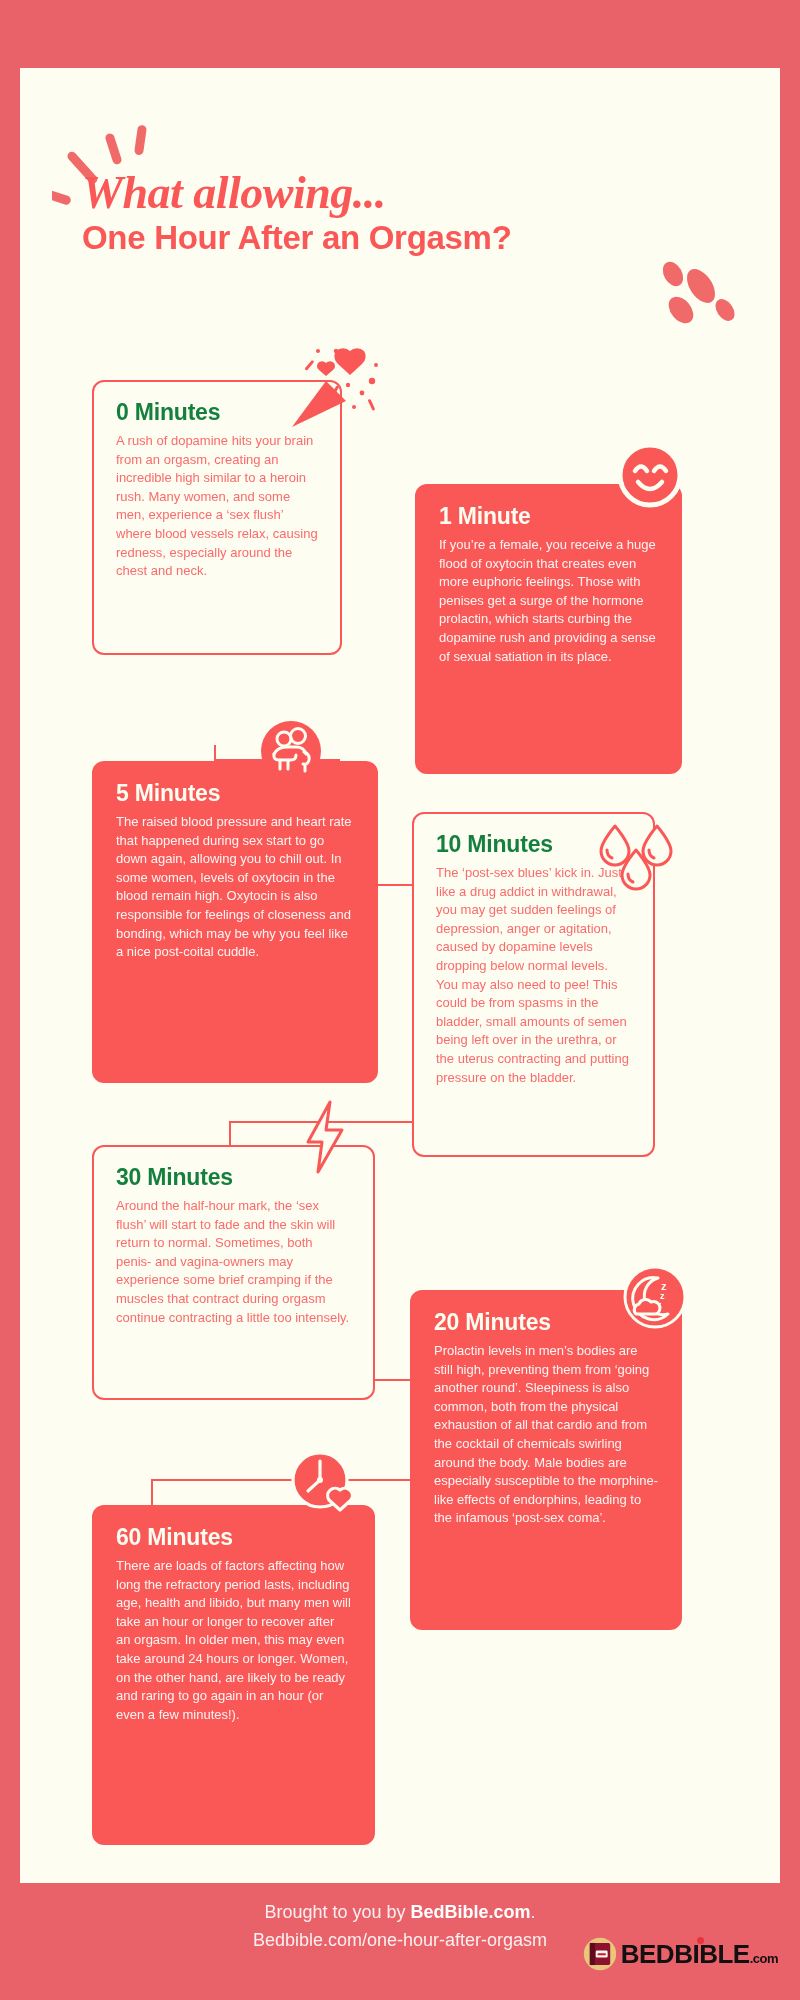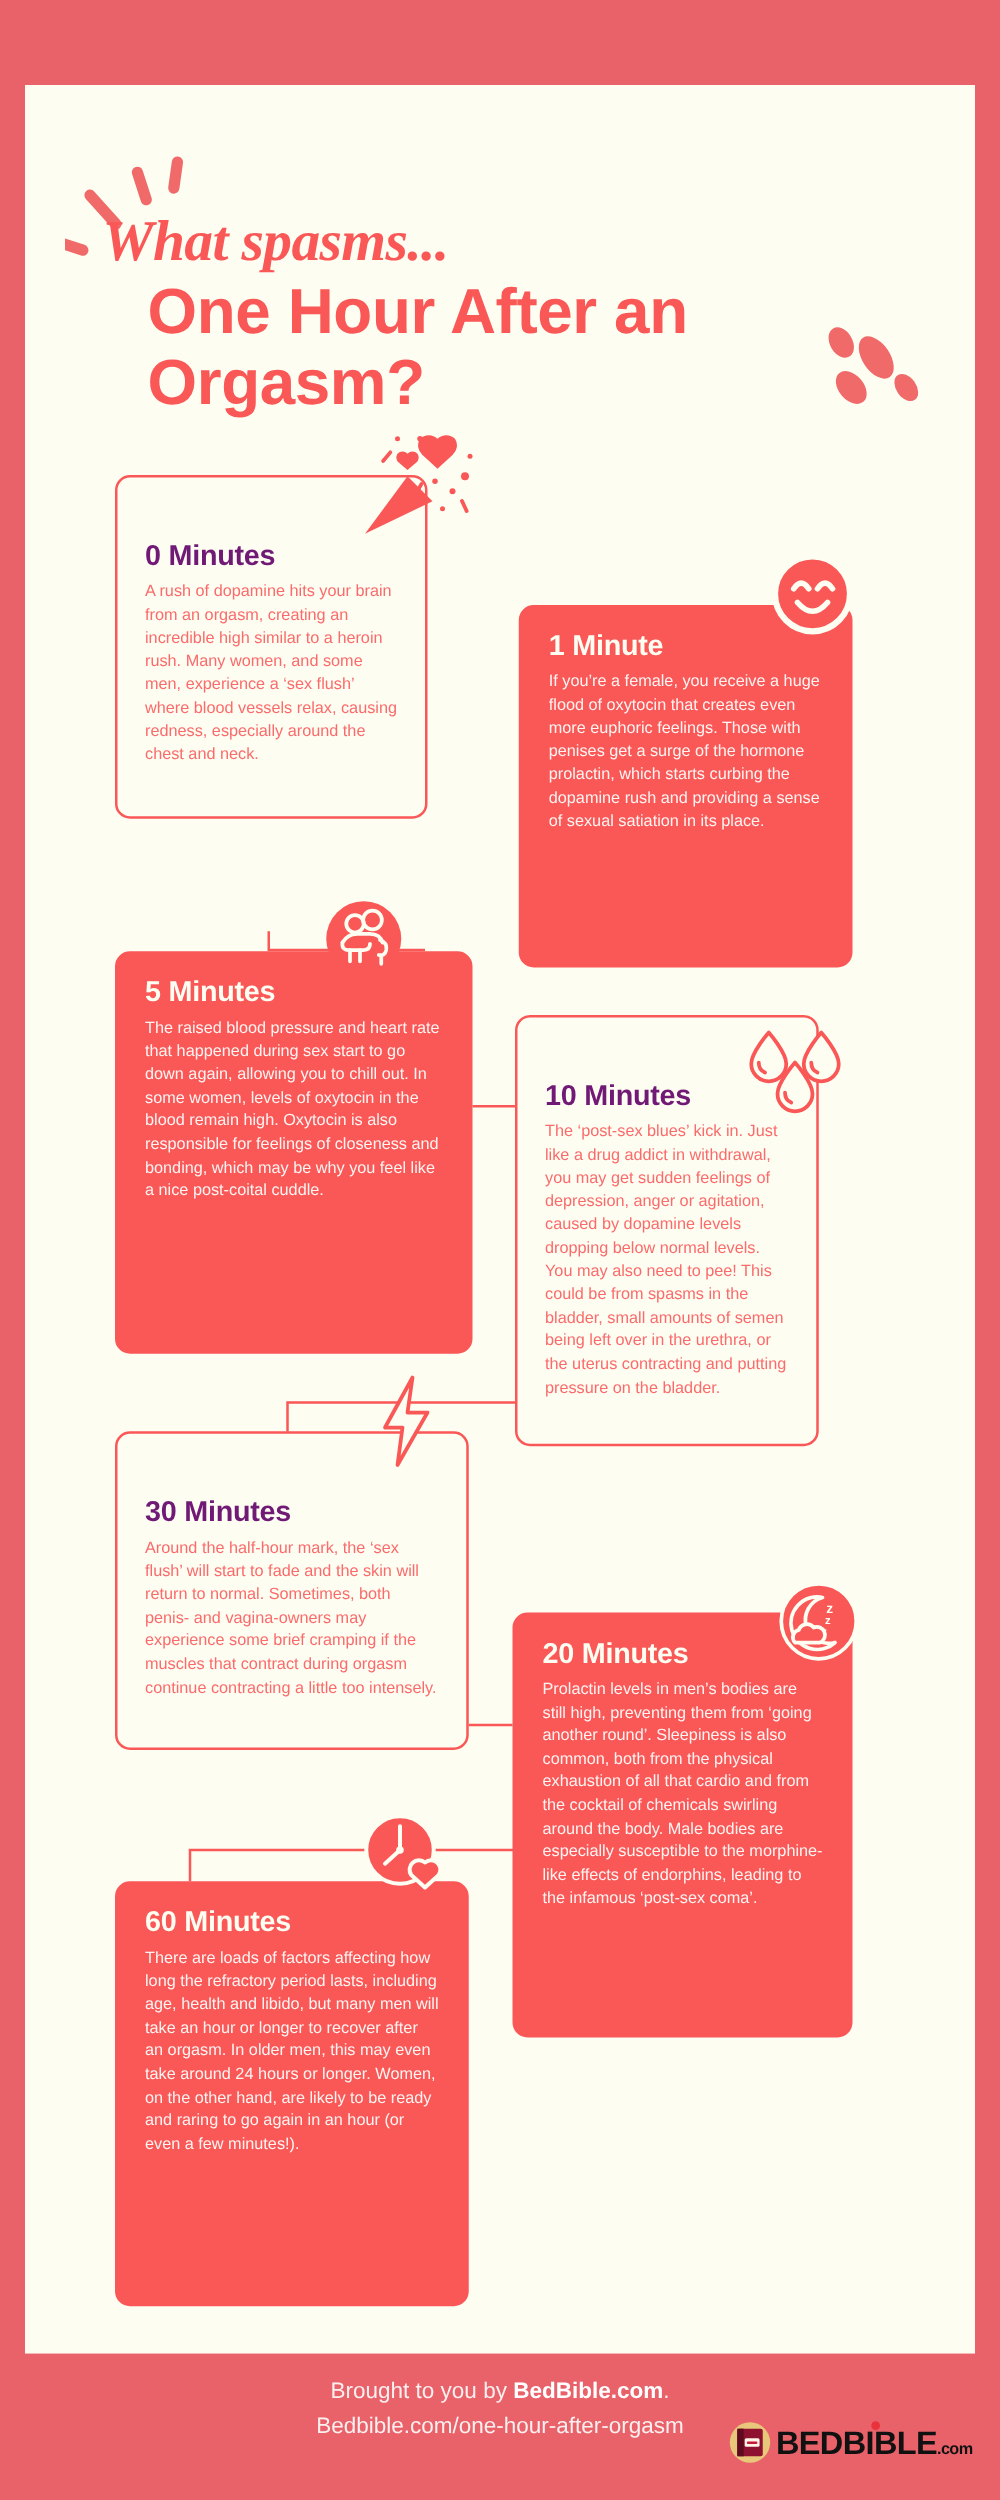--- a/index.html
+++ b/index.html
@@ -22,40 +22,40 @@
   .burst{position:absolute;left:52px;top:123px;width:120px;height:90px;}
   .title-wrap{position:absolute;left:82px;top:170px;width:640px;}
   .title-script{
     font-family:"Liberation Serif", serif;
     font-style:italic; font-weight:700;
     font-size:46px; color:#FA5757; line-height:1.0;
     letter-spacing:-0.5px;
   }
   .title-main{
     font-family:"Liberation Sans", sans-serif;
-    font-weight:700; font-size:51px; color:#FA5757;
-    line-height:1.12; margin-top:4px; letter-spacing:-0.3px;margin-left:36px;
+    font-weight:700; font-size:33px; color:#FA5757;
+    line-height:1.12; margin-top:4px; letter-spacing:-0.3px;
   }
   .splat{position:absolute;left:655px;top:258px;width:90px;height:70px;}
 
   
   .lines{position:absolute;left:0;top:0;width:800px;height:2000px;pointer-events:none;}
 
   
   .card{position:absolute;border-radius:12px;box-sizing:border-box;}
   .card.light{background:#FDFDF2;border:2px solid #FA5757;}
   .card.solid{background:#FA5757;border:2px solid #FA5757;}
   .card .c-title{
     font-weight:700; font-size:23px; letter-spacing:-0.2px;
     margin:0 0 8px 0; line-height:1.05;
   }
   .card .c-body{
     font-size:13px; line-height:1.43; margin:0;
   }
-  .card.light .c-title{color:#701a75;margin-top:32px;}
+  .card.light .c-title{color:#15803d;}
   .card.light .c-body{color:#FB6B6B;}
   .card.solid .c-title{color:#FDFDF2;}
   .card.solid .c-body{color:#FDF4F2;}
   .card .pad{padding:18px 22px 18px 22px;}
 
   
   .icon{position:absolute;}
 
   
   .footer{
@@ -93,21 +93,21 @@
   <svg class="burst" viewBox="0 0 120 90">
     <g fill="#F06A6A">
       <rect x="84" y="2" width="9" height="30" rx="4.5" transform="rotate(8 88 17)"></rect>
       <rect x="57" y="10" width="9" height="32" rx="4.5" transform="rotate(-18 61 26)"></rect>
       <rect x="26" y="25" width="9" height="40" rx="4.5" transform="rotate(-42 30 45)"></rect>
       <rect x="2" y="62" width="9" height="26" rx="4.5" transform="rotate(-72 6 75)"></rect>
     </g>
   </svg>
 
   <div class="title-wrap">
-    <div class="title-script">What spasms...</div>
+    <div class="title-script">What allowing...</div>
     <div class="title-main">One Hour After an Orgasm?</div>
   </div>
 
   <svg class="splat" viewBox="0 0 90 70">
     <g fill="#F06A6A">
       <ellipse cx="18" cy="16" rx="9" ry="13" transform="rotate(-30 18 16)"></ellipse>
       <ellipse cx="46" cy="28" rx="11" ry="19" transform="rotate(-34 46 28)"></ellipse>
       <ellipse cx="26" cy="52" rx="10" ry="15" transform="rotate(-40 26 52)"></ellipse>
       <ellipse cx="70" cy="52" rx="8" ry="12" transform="rotate(-35 70 52)"></ellipse>
     </g>

